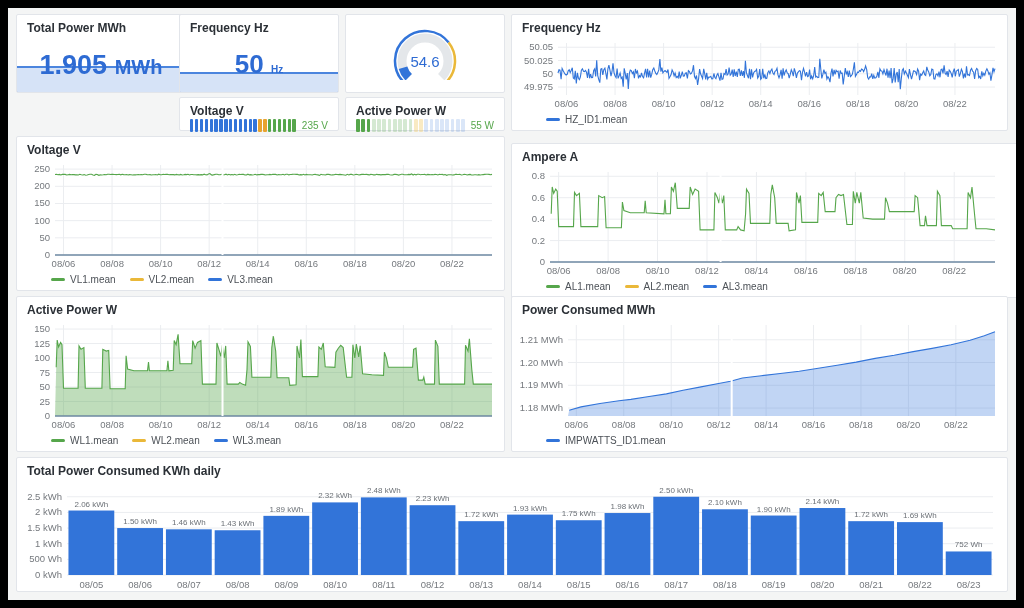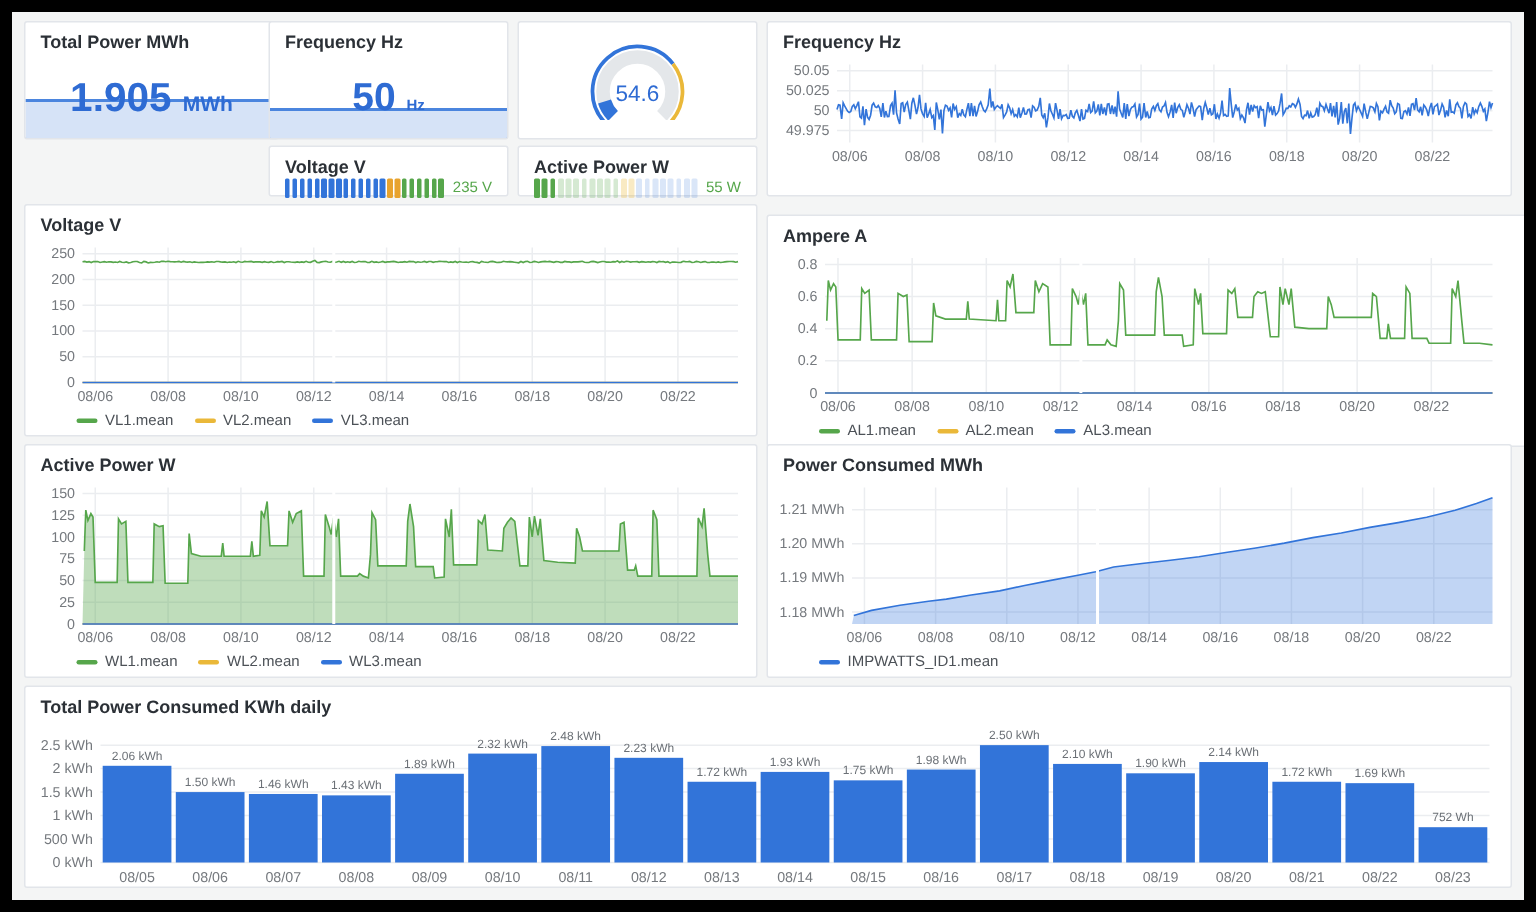--- a/index.html
+++ b/index.html
@@ -30,21 +30,21 @@
 <body>
 
 <div class="stage">
 
   <div class="panel" style="left:8px;top:6px;width:170px;height:79px">
     <div class="ptitle">Total Power MWh</div>
     <div class="statwrap">
       <div class="statfill" style="height:44%"></div>
       <div class="statval" style="top:24%;font-size:27px">
         <span>1.905</span>
-        <span class="unit" style="font-size:14px">MWh</span>
+        <span class="unit" style="font-size:20px">MWh</span>
       </div>
     </div>
   </div>
 
   <div class="panel" style="left:171px;top:6px;width:160px;height:79px">
     <div class="ptitle">Frequency Hz</div>
     <div class="statwrap">
       <div class="statfill" style="height:33%"></div>
       <div class="statval" style="top:22%;font-size:26px">
         <span>50</span>
@@ -150,20 +150,26 @@
           <line x1="293.275" x2="293.275" y1="6" y2="58" stroke="#ebedf0" stroke-width="1"></line>
           <text x="293.275" y="70" text-anchor="middle" font-size="9.5" fill="#75797e">08/16</text>
           <line x1="341.8305555555556" x2="341.8305555555556" y1="6" y2="58" stroke="#ebedf0" stroke-width="1"></line>
           <text x="341.8305555555556" y="70" text-anchor="middle" font-size="9.5" fill="#75797e">08/18</text>
           <line x1="390.38611111111106" x2="390.38611111111106" y1="6" y2="58" stroke="#ebedf0" stroke-width="1"></line>
           <text x="390.38611111111106" y="70" text-anchor="middle" font-size="9.5" fill="#75797e">08/20</text>
           <line x1="438.9416666666667" x2="438.9416666666667" y1="6" y2="58" stroke="#ebedf0" stroke-width="1"></line>
           <text x="438.9416666666667" y="70" text-anchor="middle" font-size="9.5" fill="#75797e">08/22</text>
           <path d="M42.0 36.0L43.0 32.8L44.0 33.1L45.1 42.2L46.1 31.5L47.1 33.6L48.1 35.4L49.1 37.2L50.1 38.0L51.2 37.3L52.2 33.9L53.2 32.8L54.2 35.5L55.2 33.4L56.3 30.8L57.3 40.9L58.3 41.8L59.3 33.9L60.3 46.5L61.4 35.8L62.4 41.2L63.4 42.6L64.4 39.8L65.4 33.1L66.4 31.8L67.5 34.3L68.5 34.7L69.5 33.4L70.5 35.2L71.5 40.9L72.6 31.8L73.6 41.3L74.6 37.1L75.6 40.7L76.6 40.6L77.7 33.4L78.7 31.8L79.7 39.4L80.7 23.2L81.7 38.3L82.7 42.3L83.8 45.7L84.8 32.0L85.8 31.5L86.8 37.8L87.8 32.7L88.9 31.1L89.9 36.6L90.9 42.4L91.9 31.8L92.9 28.2L94.0 33.4L95.0 39.1L96.0 34.7L97.0 26.3L98.0 35.6L99.0 38.7L100.1 40.6L101.1 31.5L102.1 41.4L103.1 38.9L104.1 36.0L105.2 41.4L106.2 40.1L107.2 49.6L108.2 31.3L109.2 36.2L110.2 42.5L111.3 36.1L112.3 51.9L113.3 36.7L114.3 33.1L115.3 33.7L116.4 36.6L117.4 34.9L118.4 41.2L119.4 32.0L120.4 35.9L121.5 34.1L122.5 41.4L123.5 38.7L124.5 39.9L125.5 35.8L126.5 39.5L127.6 40.8L128.6 35.9L129.6 31.8L130.6 40.4L131.6 31.8L132.7 40.4L133.7 33.5L134.7 40.6L135.7 37.4L136.7 32.8L137.8 31.0L138.8 34.0L139.8 36.5L140.8 37.5L141.8 35.6L142.8 32.9L143.9 22.0L144.9 34.7L145.9 30.6L146.9 35.9L147.9 34.5L149.0 33.5L150.0 34.5L151.0 35.3L152.0 32.5L153.0 41.4L154.1 39.6L155.1 37.6L156.1 32.9L157.1 34.9L158.1 38.8L159.1 36.1L160.2 40.5L161.2 39.4L162.2 40.9L163.2 34.7L164.2 41.4L165.3 38.3L166.3 34.7L167.3 39.1L168.3 39.0L169.3 36.1L170.3 35.8L171.4 41.4L172.4 33.6L173.4 34.5L174.4 36.9L175.4 36.4L176.5 33.9L177.5 28.2L178.5 39.6L179.5 41.5L180.5 38.5L181.6 47.9L182.6 41.6L183.6 32.0L184.6 36.8L185.6 39.2L186.6 41.6L187.7 31.8L188.7 36.6L189.7 42.3L190.7 35.8L191.7 42.2L192.8 40.0L193.8 40.1L194.8 39.4L195.8 41.9L196.8 41.8L197.9 36.5L198.9 40.5L199.9 41.6L200.9 38.1L201.9 36.6L202.9 39.9L204.0 43.7L205.0 35.8L206.0 42.4L207.0 41.9L208.0 36.5L209.1 37.4L210.1 32.2L211.1 38.1L212.1 37.1L213.1 30.6L214.2 38.2L215.2 37.1L216.2 32.6L217.2 40.0L218.2 32.3L219.2 39.0L220.3 34.6L221.3 39.9L222.3 32.5L223.3 32.2L224.3 39.0L225.4 33.3L226.4 39.0L227.4 34.1L228.4 40.8L229.4 23.9L230.4 35.7L231.5 38.7L232.5 41.3L233.5 31.7L234.5 42.3L235.5 32.4L236.6 40.4L237.6 36.0L238.6 34.4L239.6 34.1L240.6 32.4L241.7 41.0L242.7 39.3L243.7 32.1L244.7 42.4L245.7 41.1L246.7 31.8L247.8 41.3L248.8 37.3L249.8 41.5L250.8 41.2L251.8 35.7L252.9 33.9L253.9 36.6L254.9 33.5L255.9 32.1L256.9 36.1L258.0 37.5L259.0 34.3L260.0 33.7L261.0 31.3L262.0 37.9L263.0 40.8L264.1 37.6L265.1 32.9L266.1 41.6L267.1 31.4L268.1 38.5L269.2 34.6L270.2 32.9L271.2 35.9L272.2 36.6L273.2 41.2L274.3 37.2L275.3 32.8L276.3 35.1L277.3 39.1L278.3 31.3L279.3 34.9L280.4 40.8L281.4 36.1L282.4 34.8L283.4 33.7L284.4 34.1L285.5 43.1L286.5 35.3L287.5 31.3L288.5 34.8L289.5 39.4L290.6 35.1L291.6 39.6L292.6 38.9L293.6 32.5L294.6 42.3L295.6 39.0L296.7 41.8L297.7 38.3L298.7 30.0L299.7 40.0L300.7 39.3L301.8 40.6L302.8 40.3L303.8 21.7L304.8 32.3L305.8 41.4L306.8 37.7L307.9 32.7L308.9 36.4L309.9 35.2L310.9 42.0L311.9 39.7L313.0 41.5L314.0 45.1L315.0 36.1L316.0 31.5L317.0 39.4L318.1 32.9L319.1 37.3L320.1 33.4L321.1 34.8L322.1 34.1L323.1 41.7L324.2 33.5L325.2 36.3L326.2 36.1L327.2 47.4L328.2 39.6L329.3 31.1L330.3 36.8L331.3 34.7L332.3 39.8L333.3 33.7L334.4 39.7L335.4 38.7L336.4 37.0L337.4 31.8L338.4 25.3L339.4 39.5L340.5 37.6L341.5 35.2L342.5 35.4L343.5 33.5L344.5 34.3L345.6 32.1L346.6 32.6L347.6 34.6L348.6 32.3L349.6 29.0L350.7 32.6L351.7 40.6L352.7 42.1L353.7 39.8L354.7 40.1L355.7 36.7L356.8 41.9L357.8 38.3L358.8 41.1L359.8 40.7L360.8 39.4L361.9 34.8L362.9 40.8L363.9 31.8L364.9 33.7L365.9 34.1L366.9 36.8L368.0 32.6L369.0 35.7L370.0 38.5L371.0 31.7L372.0 40.6L373.1 33.6L374.1 41.2L375.1 31.1L376.1 46.1L377.1 41.9L378.2 31.1L379.2 45.5L380.2 37.4L381.2 35.0L382.2 45.2L383.2 32.1L384.3 52.3L385.3 41.7L386.3 33.1L387.3 31.7L388.3 36.9L389.4 34.0L390.4 36.0L391.4 38.3L392.4 40.6L393.4 32.1L394.5 37.8L395.5 42.2L396.5 38.1L397.5 33.9L398.5 34.1L399.5 34.9L400.6 37.6L401.6 32.0L402.6 34.1L403.6 43.2L404.6 37.1L405.7 38.2L406.7 35.8L407.7 33.9L408.7 37.7L409.7 38.5L410.8 29.8L411.8 33.4L412.8 35.1L413.8 38.8L414.8 37.6L415.8 32.0L416.9 32.6L417.9 41.9L418.9 42.1L419.9 37.5L420.9 36.8L422.0 39.0L423.0 34.6L424.0 40.3L425.0 32.6L426.0 32.1L427.0 36.4L428.1 28.4L429.1 36.3L430.1 37.5L431.1 34.2L432.1 39.9L433.2 33.0L434.2 34.3L435.2 36.4L436.2 40.4L437.2 34.9L438.3 31.6L439.3 39.3L440.3 34.1L441.3 33.4L442.3 32.5L443.3 39.7L444.4 36.4L445.4 32.3L446.4 34.5L447.4 41.3L448.4 36.6L449.5 40.5L450.5 29.2L451.5 37.8L452.5 37.6L453.5 38.5L454.6 32.9L455.6 31.5L456.6 34.1L457.6 35.2L458.6 41.9L459.6 34.0L460.7 31.4L461.7 32.4L462.7 40.6L463.7 39.3L464.7 42.0L465.8 34.4L466.8 38.9L467.8 36.3L468.8 38.2L469.8 34.1L470.9 31.7L471.9 33.9L472.9 37.2L473.9 35.7L474.9 43.7L475.9 38.2L477.0 30.8L478.0 34.7L479.0 31.6" fill="none" stroke="#3274D9" stroke-width="1.1"></path>
         </svg></div>
+    <div class="legend">
+        <span class="li">
+          <span class="mk" style="background: rgb(50, 116, 217);"></span>
+          <span>HZ_ID1.mean</span>
+        </span>
+      </div>
   </div>
 
   <div class="panel" style="left:8px;top:128px;width:489px;height:155px">
     <div class="ptitle">Voltage V</div>
     <div class="chartbox"><svg width="479" height="111">
           <line x1="34" x2="471" y1="96" y2="96" stroke="#ebedf0" stroke-width="1"></line>
           <text x="29" y="99" text-anchor="end" font-size="9.5" fill="#75797e">0</text>
           <line x1="34" x2="471" y1="78.82442748091603" y2="78.82442748091603" stroke="#ebedf0" stroke-width="1"></line>
           <text x="29" y="81.82442748091603" text-anchor="end" font-size="9.5" fill="#75797e">50</text>
           <line x1="34" x2="471" y1="61.648854961832065" y2="61.648854961832065" stroke="#ebedf0" stroke-width="1"></line>

